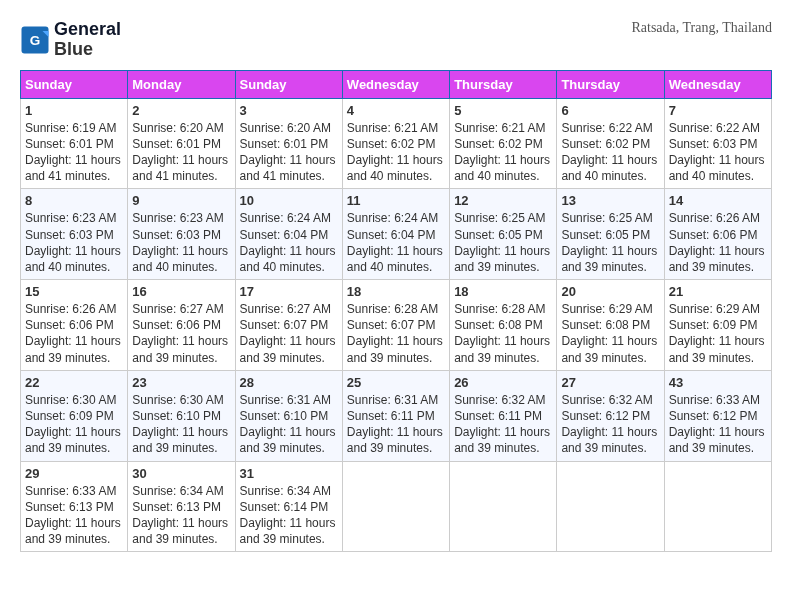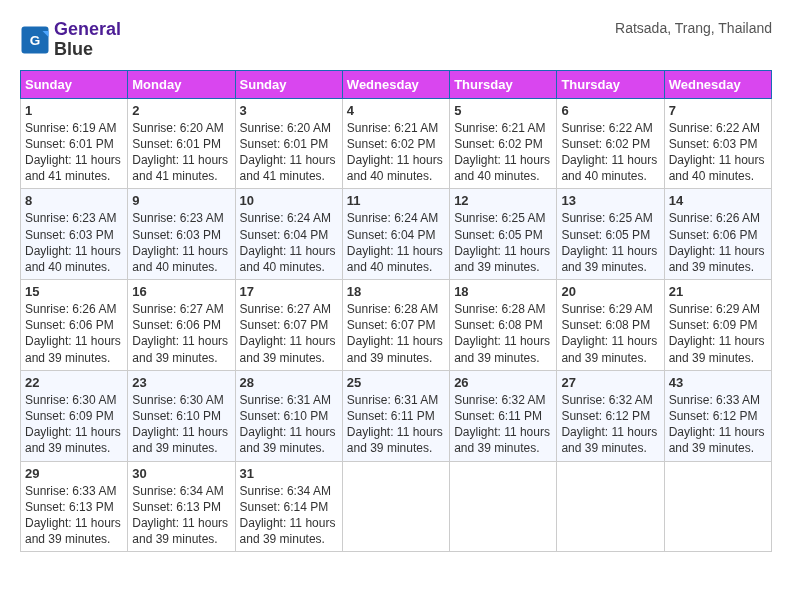--- a/index.html
+++ b/index.html
@@ -21,37 +21,38 @@
       align-items: center;
       gap: 4px;
     }
     .logo-text {
       font-size: 18px;
       font-weight: bold;
       color: #333;
       line-height: 1.1;
     }
     .logo-text span {
-      color: #4c1d95;
+      color: #0f172a;
     }
     .logo-icon {
       width: 30px;
       height: 30px;
     }
     .title-block {
       text-align: right;
     }
     .month-year {
       font-size: 32px;
       font-weight: bold;
       color: #333;
     }
     .location {
       font-size: 14px;
       color: #555;
+      font-family: Liberation Serif, serif;
     }
     table {
       width: 100%;
       border-collapse: collapse;
       table-layout: fixed;
     }
     th {
       background-color: #d946ef;
       color: #fff;
       font-size: 13px;

